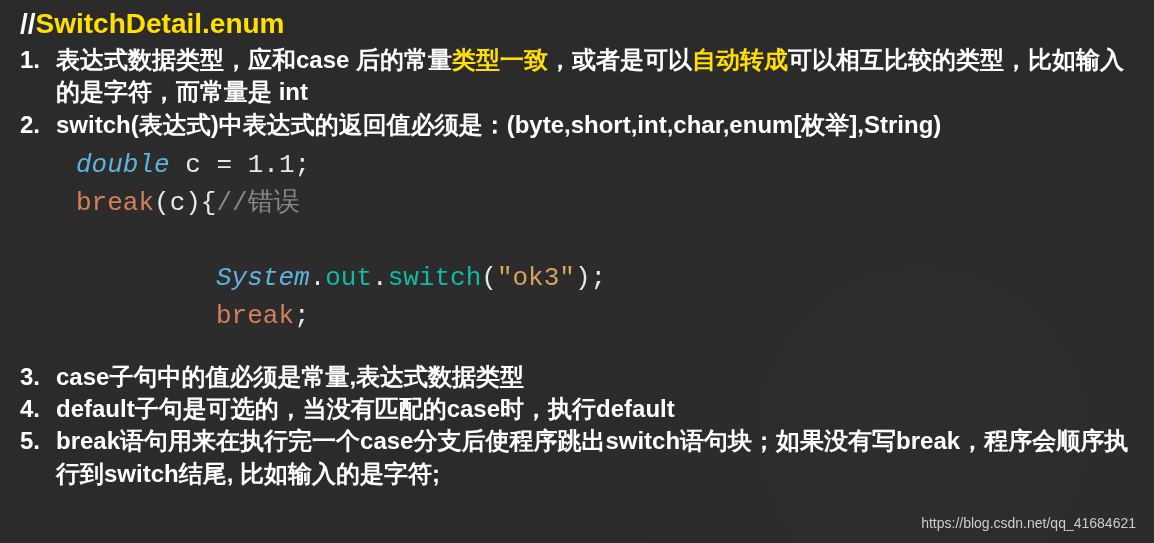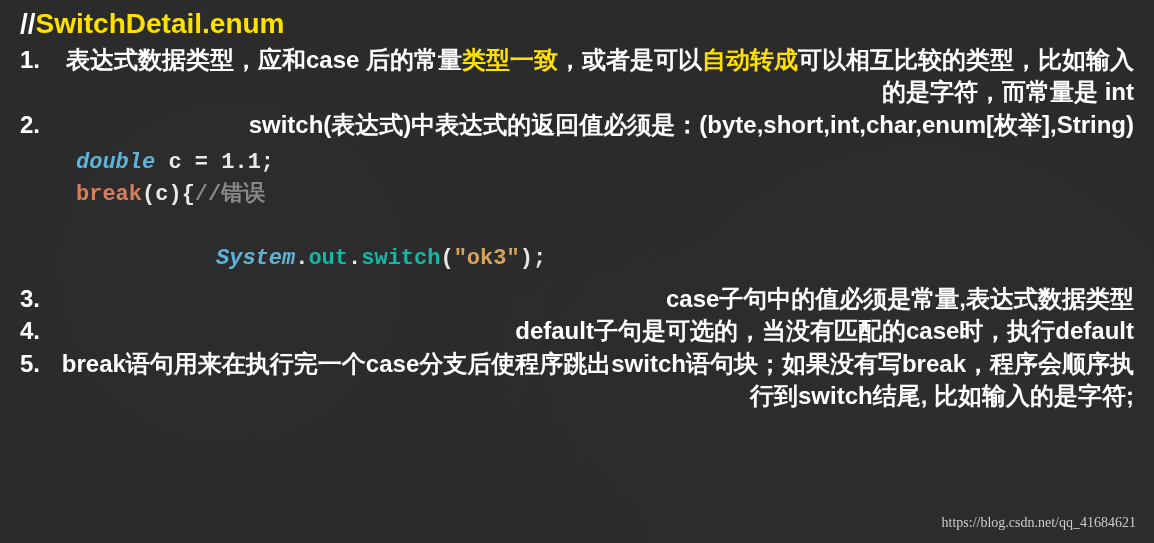--- a/index.html
+++ b/index.html
@@ -41,31 +41,30 @@
       line-height: 1.35;
       color: #ffffff;
       display: flex;
     }
     .list-num {
       min-width: 36px;
       padding-right: 8px;
     }
     .list-text {
       flex: 1;
-      text-align: right;
     }
     .highlight {
       color: #ffe000;
     }
     .code-block {
-      margin: 6px 0 8px 56px;
+      margin: 6px 0 25px 56px;
       font-family: "Consolas", "Courier New", monospace;
-      font-size: 22px;
+      font-size: 26px;
       line-height: 1.45;
-      font-weight: bold;
+      font-weight: normal;
     }
     .kw-type { color: #5fb3d9; font-style: italic; }
     .kw-switch { color: #d67f5c; }
     .kw-case { color: #d67f5c; }
     .kw-break { color: #d67f5c; }
     .var { color: #e8e8e8; }
     .op { color: #e8e8e8; }
     .num { color: #e8e8e8; }
     .paren { color: #e8e8e8; }
     .brace { color: #e8e8e8; }
@@ -79,21 +78,20 @@
     .code-line { white-space: pre; }
     .indent1 { padding-left: 70px; }
     .indent2 { padding-left: 140px; }
     .watermark {
       position: absolute;
       bottom: 12px;
       right: 18px;
       font-size: 14px;
       color: #cccccc;
       font-weight: normal;
-      font-family: Liberation Serif, serif;
     }
   </style>
 </head>
 <body>
 
 <div class="title">
   <span class="slash">//</span><span class="filename">SwitchDetail.enum</span>
 </div>
 
 <ol class="list">
@@ -109,20 +107,21 @@
       <span>switch(表达式)中表达式的返回值必须是：(byte,short,int,char,enum[枚举],String)</span>
     </span>
   </li>
 </ol>
 
 <div class="code-block">
   <div class="code-line"><span class="kw-type">double</span> <span class="var">c</span> <span class="op">=</span> <span class="num">1.1</span><span class="semi">;</span></div>
   <div class="code-line"><span class="kw-switch">break</span><span class="paren">(</span><span class="var">c</span><span class="paren">)</span><span class="brace">{</span><span class="comment">//错误</span></div>
   <div class="code-line"> </div>
   <div class="code-line indent2"><span class="sys">System</span><span class="dot">.</span><span class="method">out</span><span class="dot">.</span><span class="method">switch</span><span class="paren">(</span><span class="str">"ok3"</span><span class="paren">)</span><span class="semi">;</span></div>
+  <div class="code-line indent2"><span class="kw-break">break</span><span class="semi">;</span></div>
 </div>
 
 <ol class="list">
   <li class="list-item">
     <span class="list-num">3.</span>
     <span class="list-text">
       <span>case子句中的值必须是常量,表达式数据类型</span>
     </span>
   </li>
   <li class="list-item">

